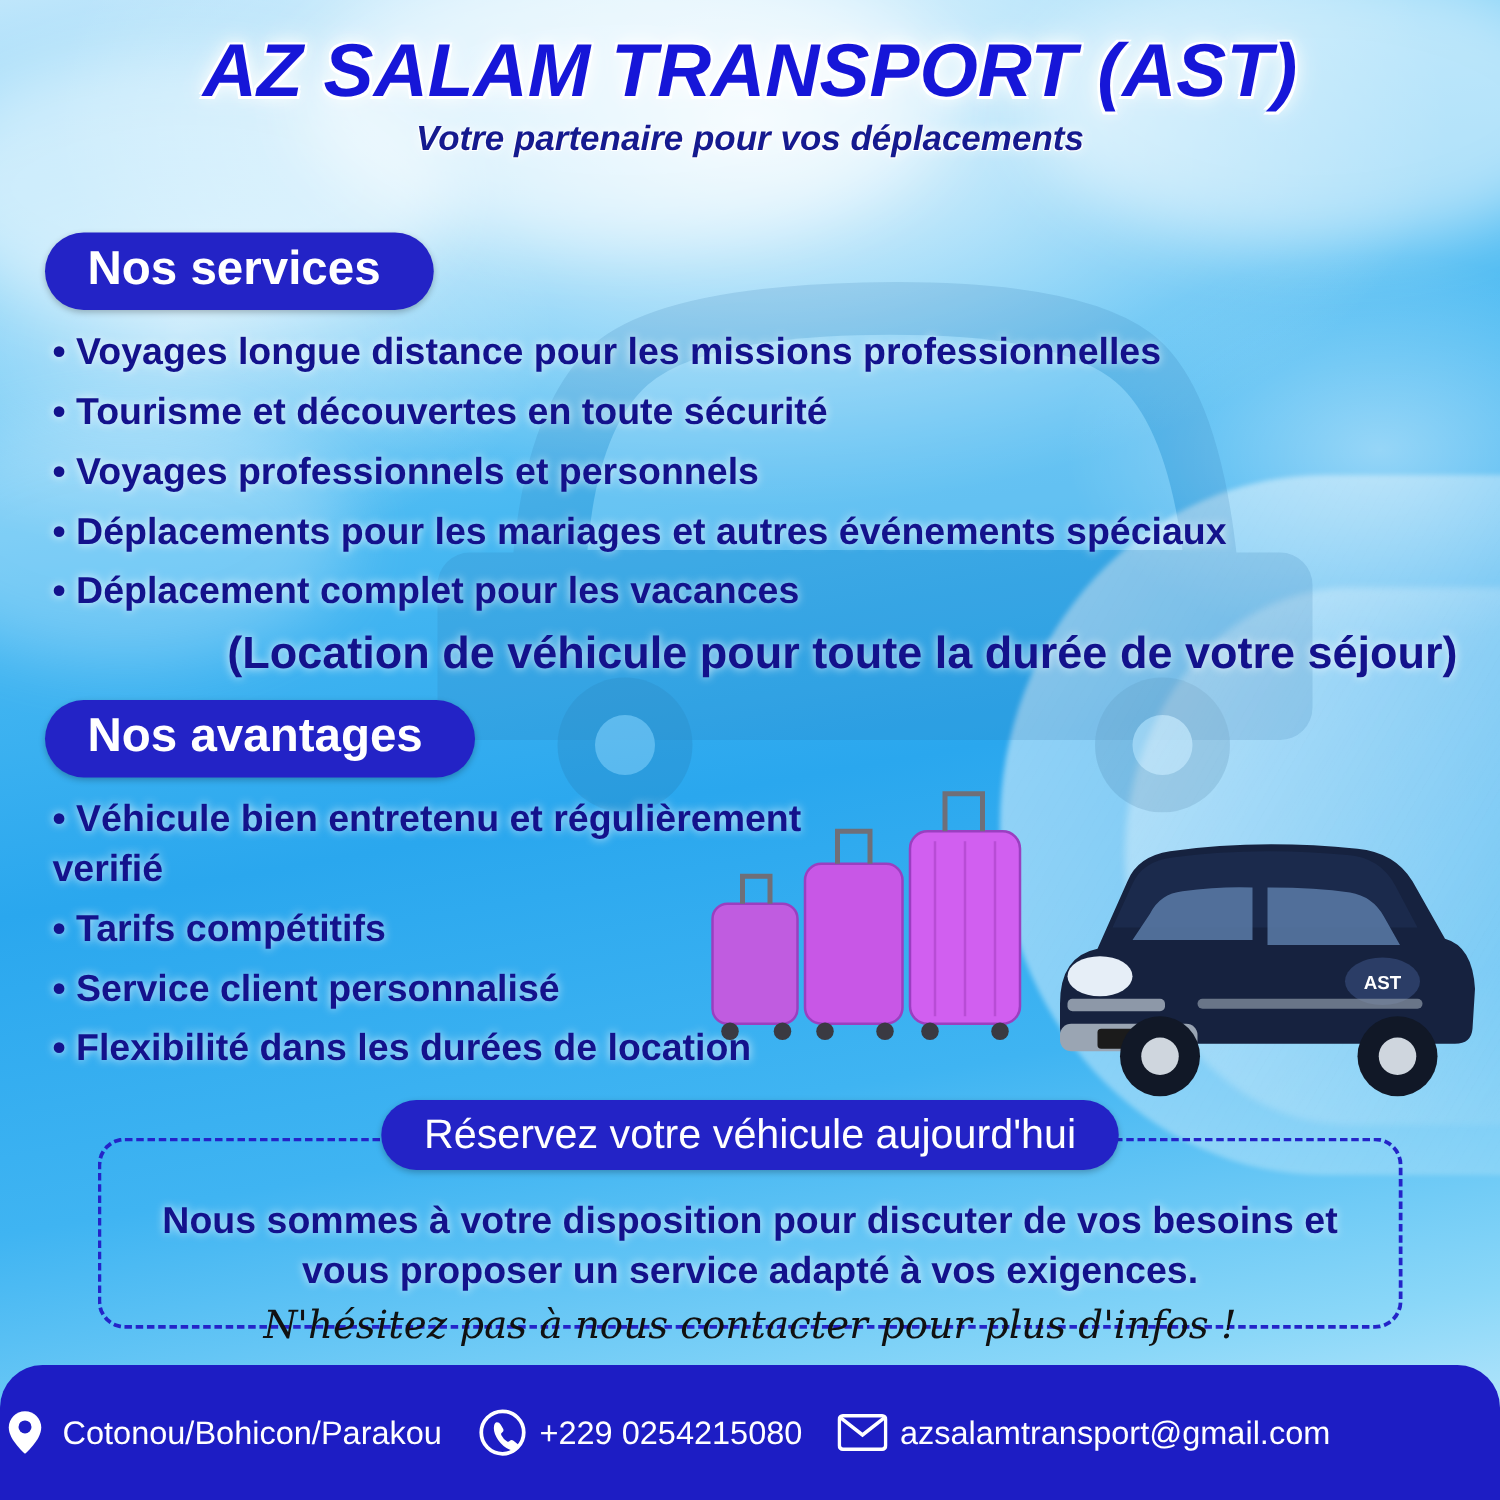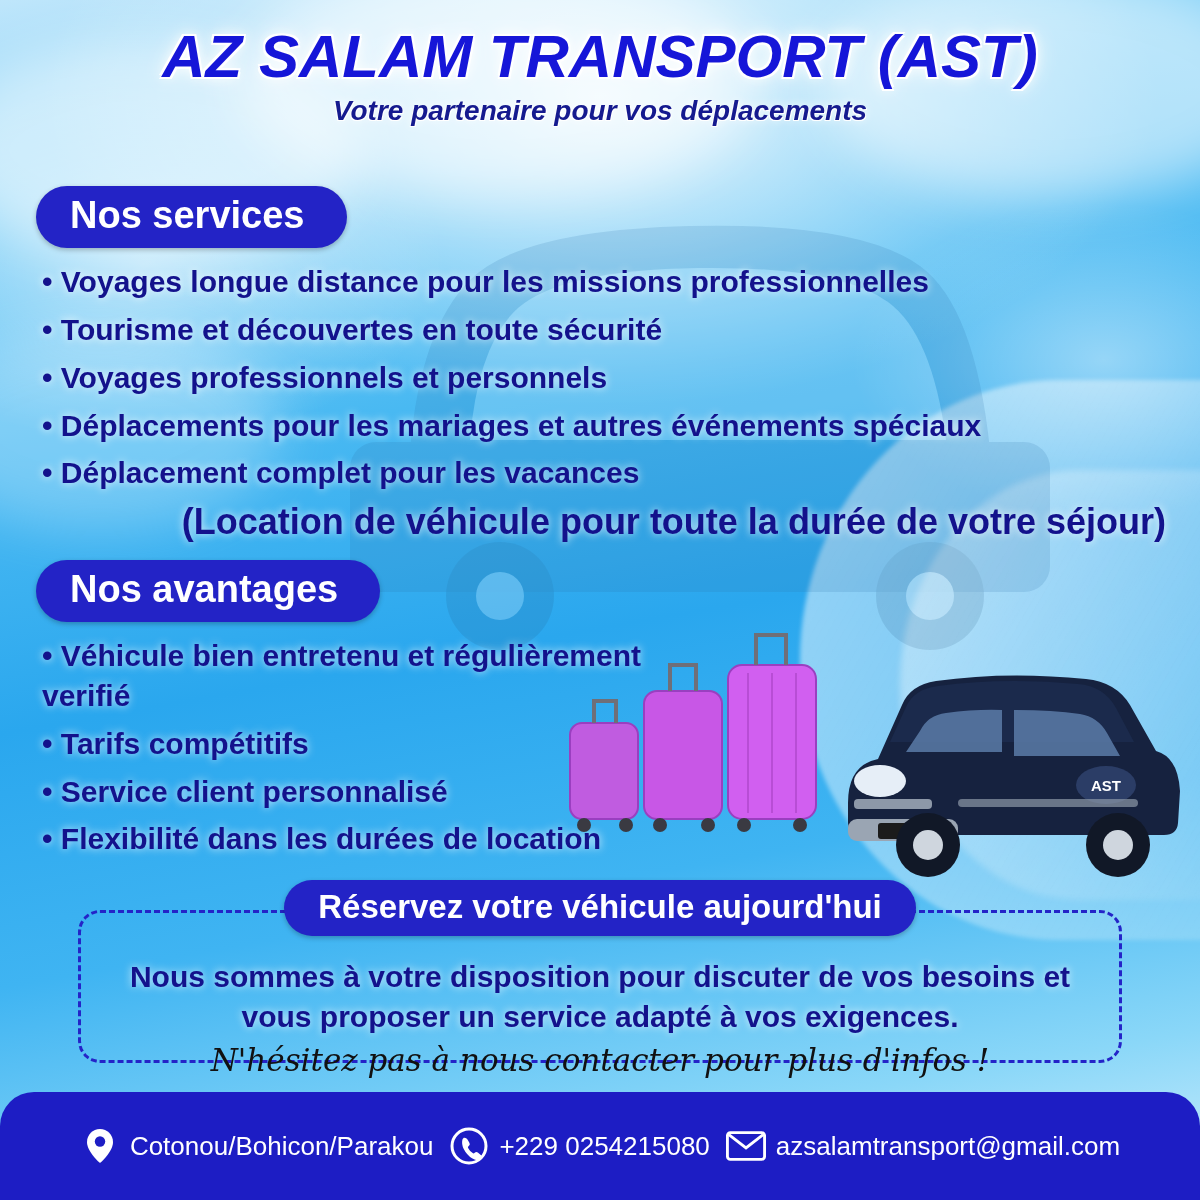--- a/index.html
+++ b/index.html
@@ -172,21 +172,21 @@
   }
   .reserve-pill {
     position: relative;
     z-index: 3;
     display: block;
     margin: 0 auto;
     width: max-content;
     background: #2323c6;
     color: #ffffff;
     font-size: 33px;
-    font-weight: bold;
+    font-weight: normal;
     padding: 8px 34px 10px 34px;
     border-radius: 30px;
     box-shadow: 0 2px 5px rgba(0,0,0,0.25);
   }
   .reserve-box {
     margin-top: -26px;
     border: 3px dashed #2424c8;
     border-radius: 22px;
     padding: 44px 38px 24px 38px;
     text-align: center;
@@ -217,22 +217,22 @@
     position: absolute;
     left: 0;
     bottom: 0;
     width: 1200px;
     height: 108px;
     background: #1d1dc4;
     border-top-left-radius: 34px;
     border-top-right-radius: 34px;
     display: flex;
     align-items: center;
-    justify-content: center;
-    gap: 16px;
+    justify-content: flex-start;
+    gap: 28px;
     color: #ffffff;
   }
   .footer-item {
     display: flex;
     align-items: center;
     gap: 10px;
     font-size: 26px;
     color: #ffffff;
     white-space: nowrap;
   }

